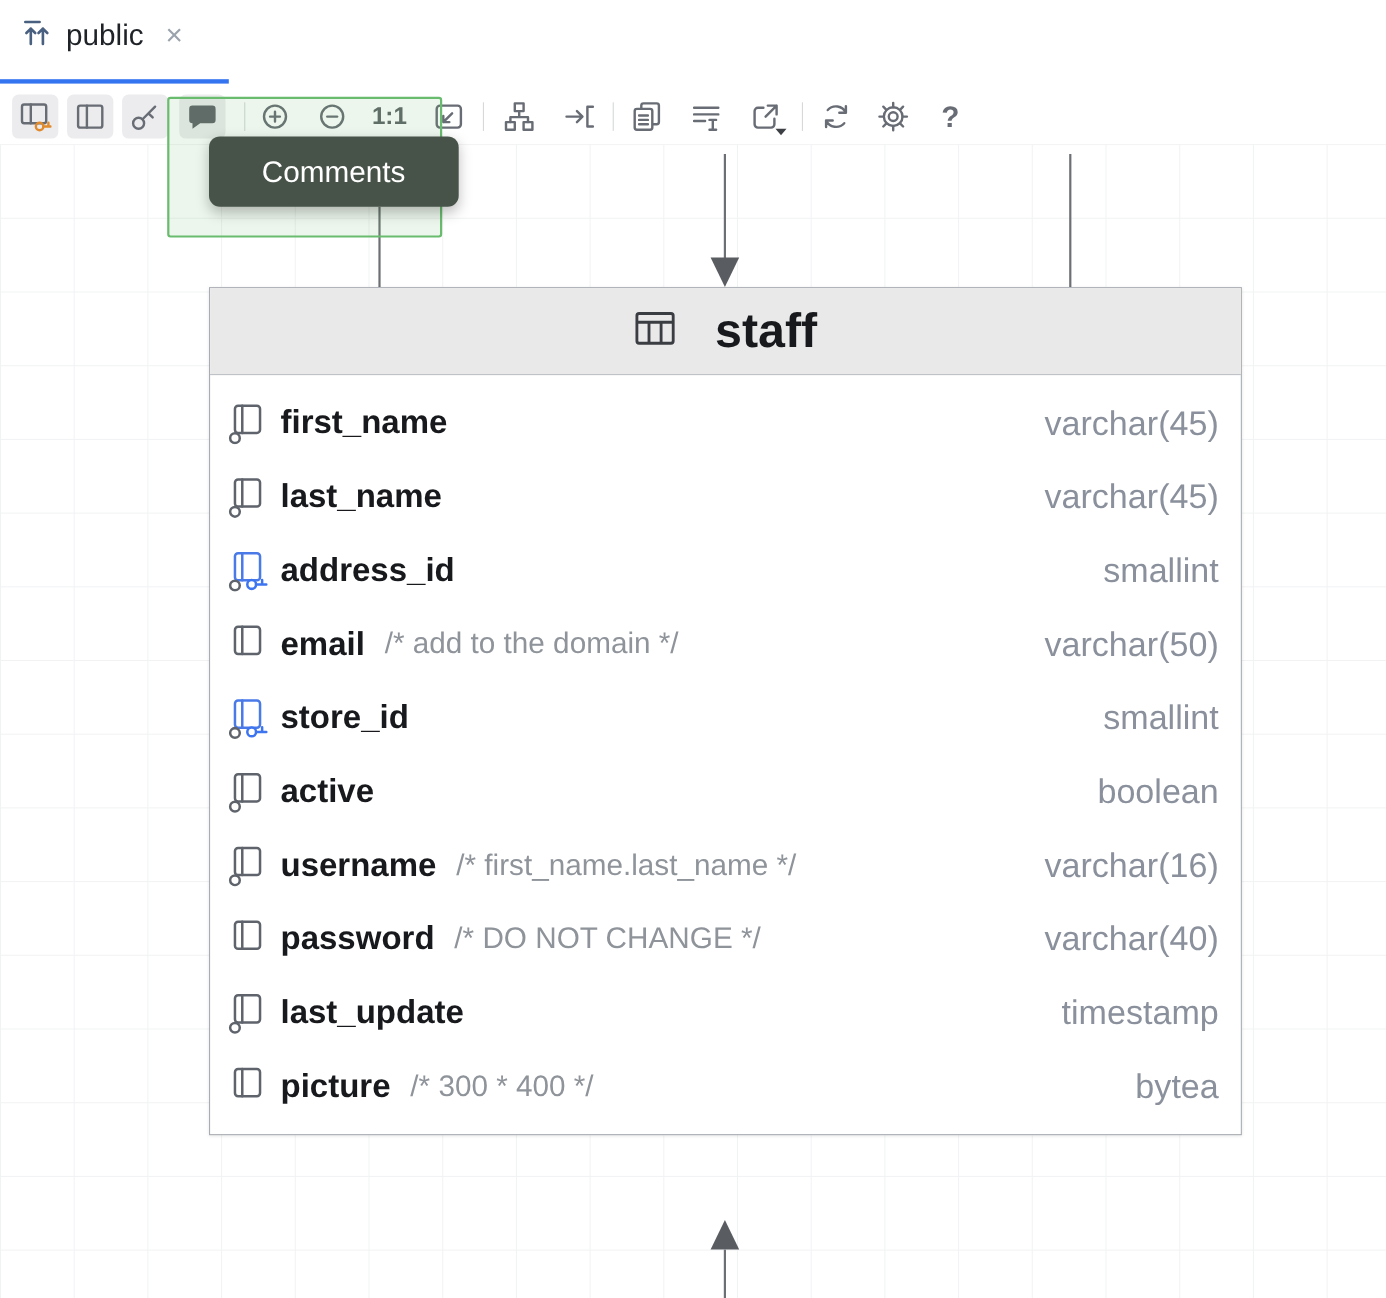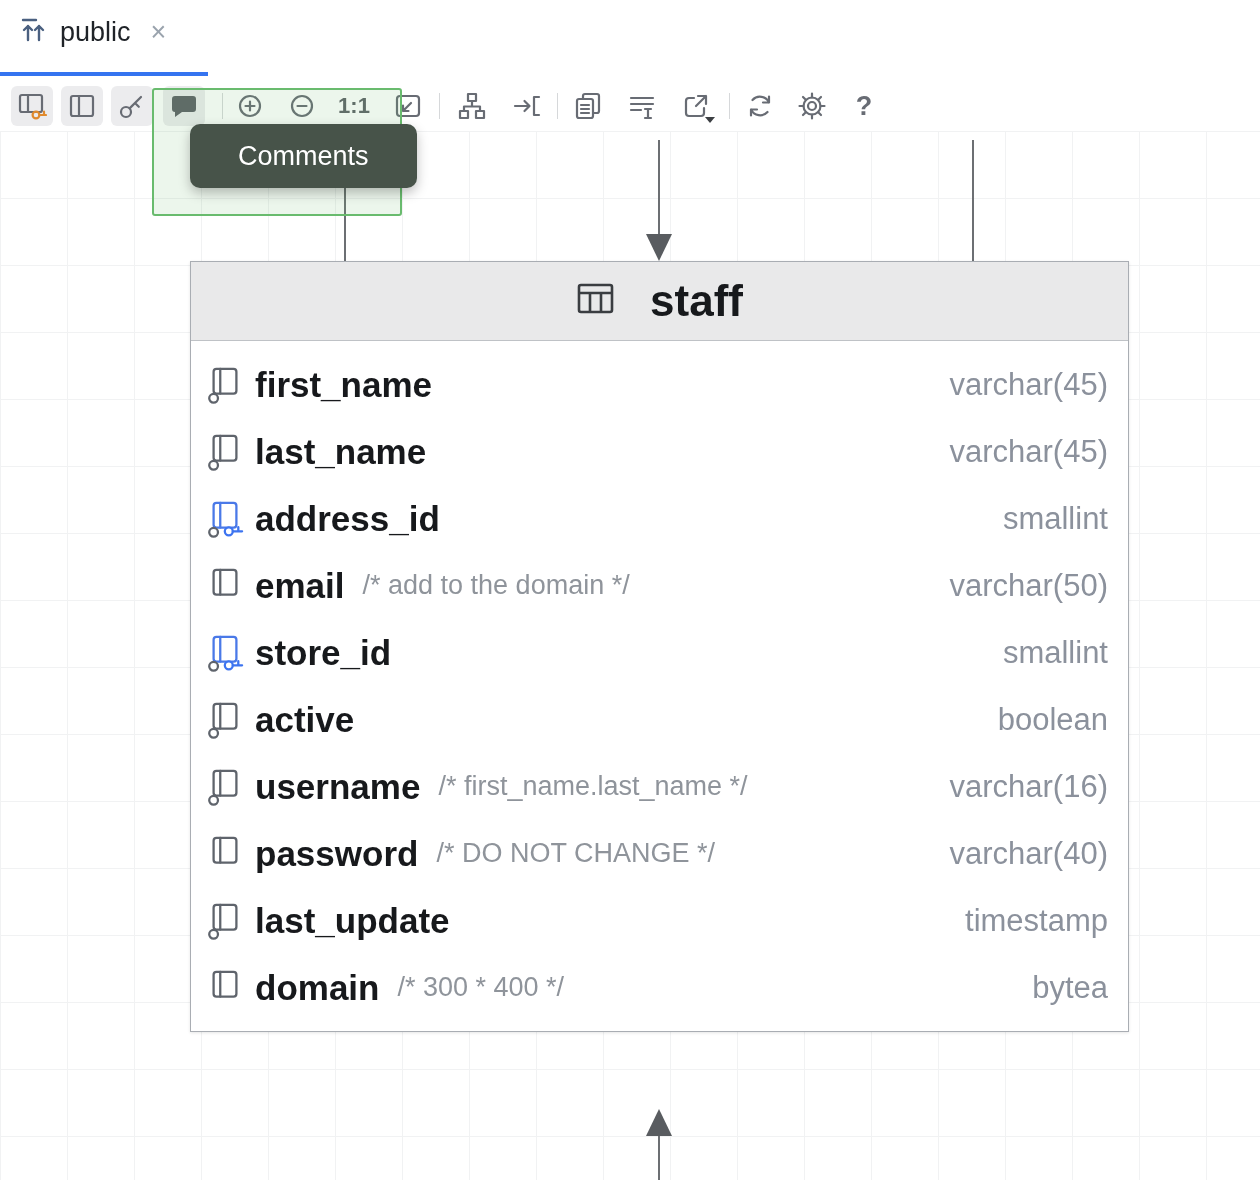--- a/index.html
+++ b/index.html
@@ -73,21 +73,21 @@
   .tc-title { font-size:44px; font-weight:700; color:#17191c; }
   .tc-body { padding:10px 0; }
   .row { display:flex; align-items:center; height:67px; padding:0 20px 0 14px; }
   .row.key-row { border-top:1px solid #c9ccd0; margin-top:6px; height:72px; }
   .cicon { width:50px; flex:none; display:flex; align-items:center; }
   .cicon svg { stroke:#5f646c; stroke-width:2.4; stroke-linecap:round; stroke-linejoin:round; fill:none; }
   .cicon .paper { fill:#fff; }
   .cicon.fkc rect, .cicon.fkc .divider { stroke:#4a79e8; }
   .key-fk { stroke:#3d74f0; }
   .key-pk { stroke:#e8821e; }
-  .cname { font-size:35px; font-weight:700; color:#17191c; white-space:nowrap; }
+  .cname { font-size:30px; font-weight:700; color:#17191c; white-space:nowrap; }
   .ccomment { font-size:27px; color:#8f949b; margin-left:18px; white-space:nowrap; }
   .ctype { margin-left:auto; font-size:31px; color:#8b919c; white-space:nowrap; }
 </style>
 </head>
 <body>
 
 <div class="screen">
 
   <div class="tabbar">
     <div class="tab">
@@ -409,21 +409,21 @@
         <span class="ctype">timestamp</span>
       </div>
 
       <div class="row">
         <span class="cicon">
           <svg width="40" height="38" viewBox="0 0 42 40">
               <rect class="paper" x="9" y="3" width="24" height="26" rx="3"></rect>
               <line class="divider" x1="16" y1="3" x2="16" y2="29"></line>
             </svg>
         </span>
-        <span class="cname">domain</span>
+        <span class="cname">picture</span>
         <span class="ccomment">/* 300 * 400 */</span>
         <span class="ctype">bytea</span>
       </div>
 
 
     </div>
   </div>
 
 </div>
 

